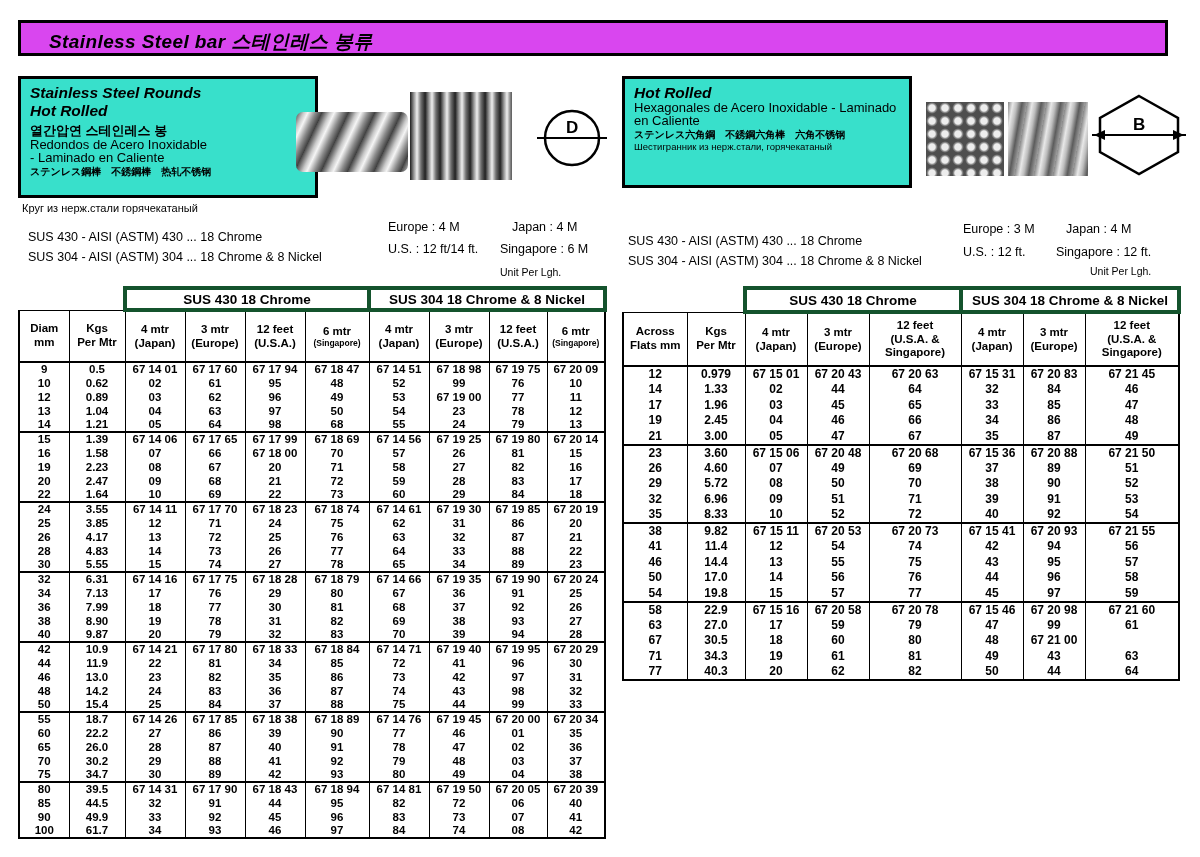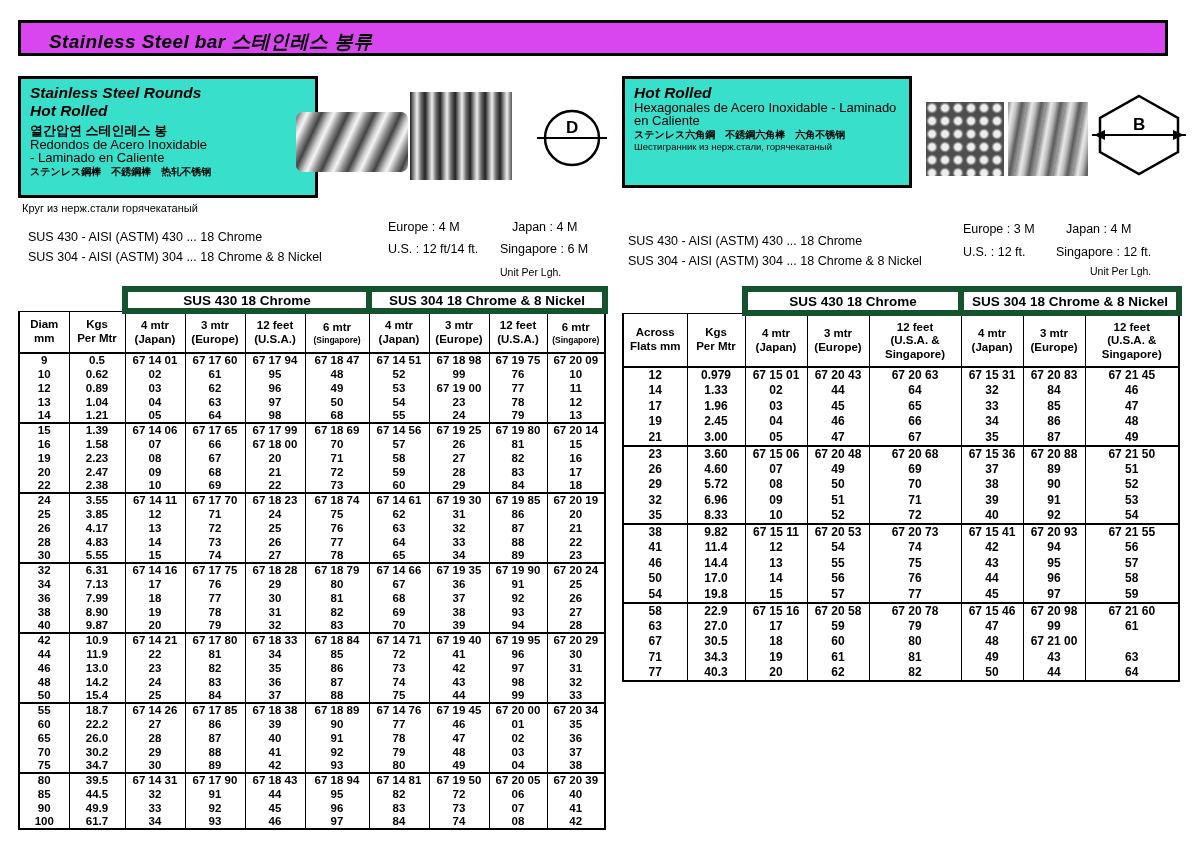--- a/index.html
+++ b/index.html
@@ -52,25 +52,25 @@
   .specs-right { left:628px; top:231px; }
   .len { position:absolute; font-size:12.5px; white-space:nowrap; }
   .unit { position:absolute; font-size:10.5px; }
 
   
   .ctable { position:absolute; border-collapse:collapse; table-layout:fixed; background:#fff; }
   .t-left  { left:18px;  top:286px; }
   .t-right { left:622px; top:286px; }
   .ctable td { text-align:center; vertical-align:middle; color:#000; padding:0; }
   .corner { border:none; background:#fff; }
-  .span-h { border:6px solid #14532d; font-weight:bold; font-size:13.5px; }
+  .span-h { border:4px solid #14532d; font-weight:bold; font-size:13.5px; }
   .t-left  .span-h { height:22px; }
   .t-right .span-h { height:24px; }
   .col-h { border:1px solid #000; font-weight:bold; font-size:11.5px; line-height:1.18; padding:3px 0; }
-  .t-left  .col-h { height:42px; }
+  .t-left  .col-h { height:52px; }
   .t-right .col-h { height:54px; }
   .small-ln { font-size:8.5px; }
   .cell { border-left:1px solid #000; border-right:1px solid #000; font-weight:bold; }
   .t-left  .cell { font-size:11.5px; height:14px;   line-height:13px; }
   .t-right .cell { font-size:12px;   height:15.5px; line-height:15px; }
   tr.group-start .cell { border-top:2px solid #000; }
   tr.last-row   .cell { border-bottom:2px solid #000; }
   .c0 { border-left:2px solid #000 !important; }
   .cl { border-right:2px solid #000 !important; }
 </style>
@@ -277,21 +277,21 @@
           <td class="cell">68</td>
           <td class="cell">21</td>
           <td class="cell">72</td>
           <td class="cell">59</td>
           <td class="cell">28</td>
           <td class="cell">83</td>
           <td class="cell cl">17</td>
         </tr>
         <tr class="">
           <td class="cell c0">22</td>
-          <td class="cell">2.38</td>
+          <td class="cell">1.64</td>
           <td class="cell">10</td>
           <td class="cell">69</td>
           <td class="cell">22</td>
           <td class="cell">73</td>
           <td class="cell">60</td>
           <td class="cell">29</td>
           <td class="cell">84</td>
           <td class="cell cl">18</td>
         </tr>
         <tr class="group-start">

